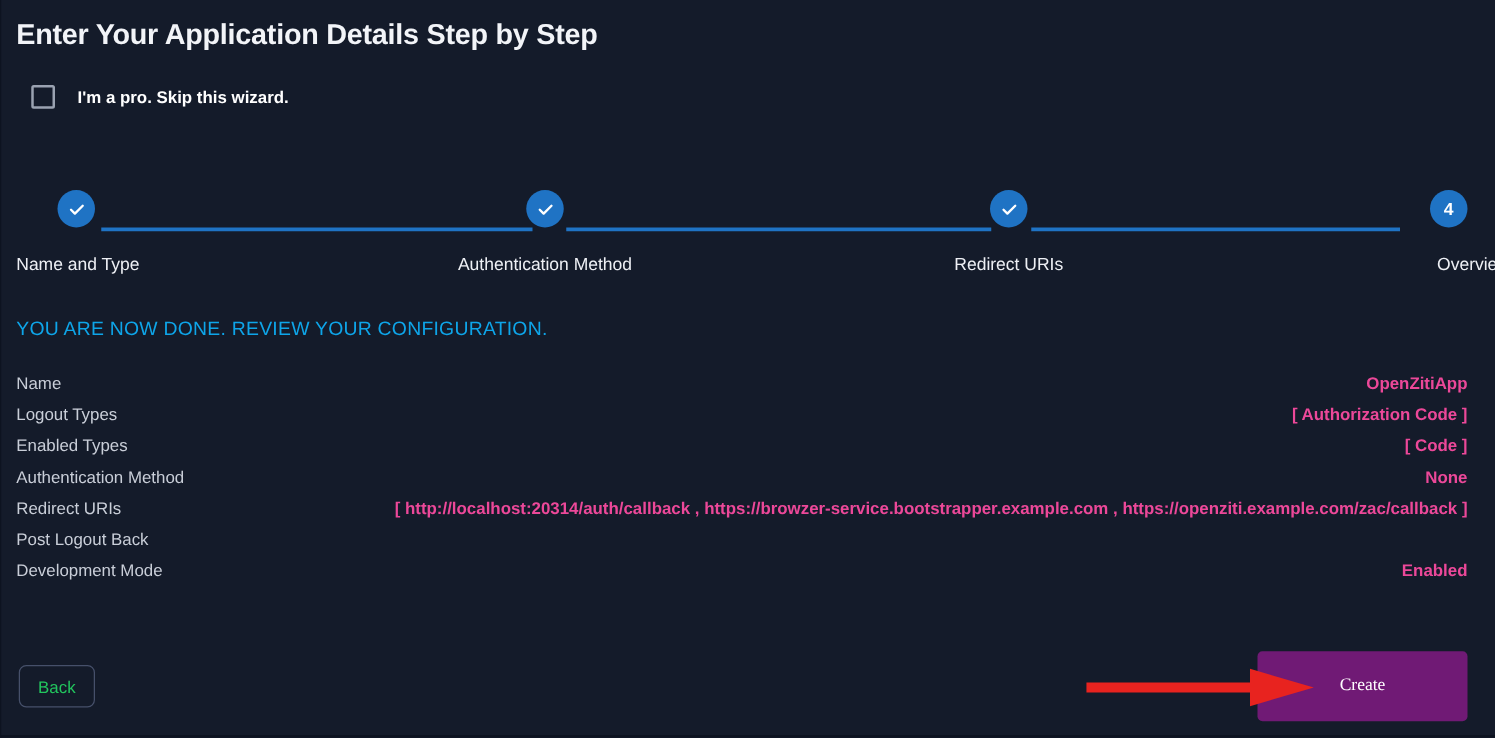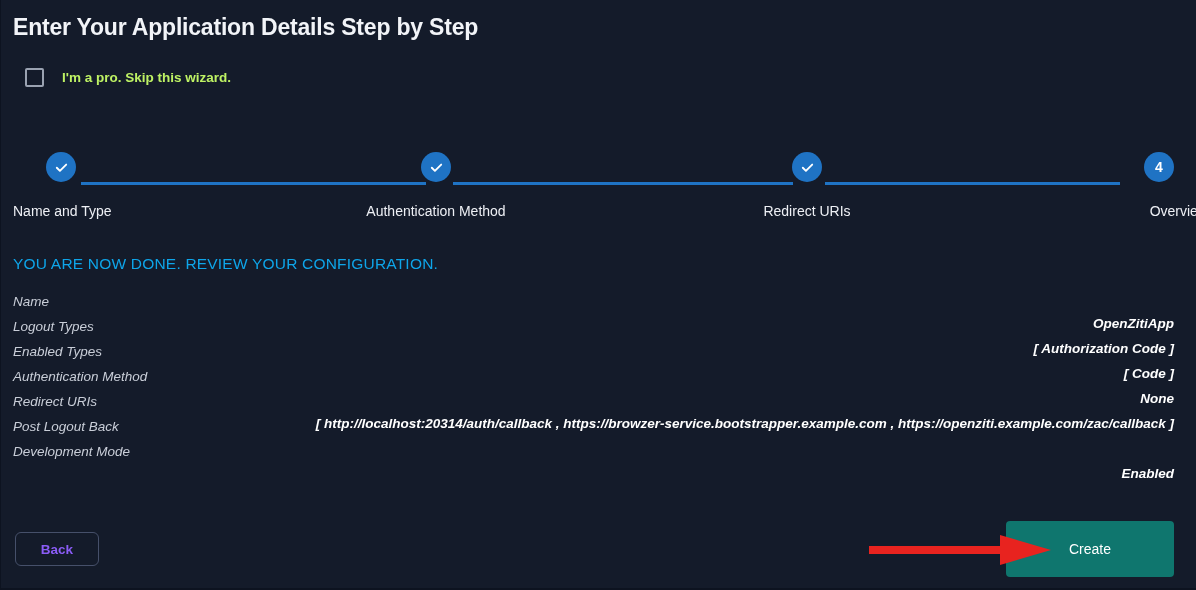--- a/index.html
+++ b/index.html
@@ -44,21 +44,21 @@
     height: 19px;
     border: 2px solid #9aa2b1;
     border-radius: 2px;
     background: transparent;
     flex: none;
     cursor: pointer;
   }
   .skip-label {
     font-size: 13.5px;
     font-weight: 700;
-    color: #bef264;
+    color: #ffffff;
     white-space: nowrap;
   }
 
   
   .stepper {
     position: absolute;
     left: 0;
     top: 152px;
     width: 1196px;
     height: 62px;
@@ -122,66 +122,65 @@
   }
 
   .detail-table {
     position: absolute;
     left: 12px;
     top: 289px;
     width: 1161px;
   }
   .detail-row {
     display: flex;
-    align-items: center;
+    align-items: flex-end;
     justify-content: space-between;
     height: 25px;
     white-space: nowrap;
-    font-style: italic;
   }
   .detail-label {
     font-size: 13.5px;
     font-weight: 400;
     color: #c9ced8;
   }
   .detail-value {
     font-size: 13.5px;
     font-weight: 700;
-    color: #ffffff;
+    color: #ec4899;
     text-align: right;
     margin-top: 44px;
   }
 
   
   .btn-back {
     position: absolute;
     left: 14px;
     top: 532px;
-    width: 84px;
+    width: 61px;
     height: 34px;
     border: 1px solid #46506a;
     border-radius: 6px;
     background: transparent;
-    color: #8b5cf6;
+    color: #22c55e;
     font-family: "Liberation Sans", sans-serif;
     font-size: 13.5px;
-    font-weight: 700;
+    font-weight: 400;
     cursor: pointer;
   }
   .btn-create {
     position: absolute;
     left: 1005px;
     top: 521px;
     width: 168px;
     height: 56px;
     border: none;
     border-radius: 4px;
-    background: #0f766e;
-    color: #ffffff;
-    font-family: Liberation Sans, sans-serif;
+    background: #701a75;
+    color: #ffffff;
+    font-family: Liberation Serif, serif;
     font-size: 14px;
     font-weight: 400;
     cursor: pointer;
   }
 
   
   .annot-arrow {
     position: absolute;
     left: 868px;
     top: 531px;

